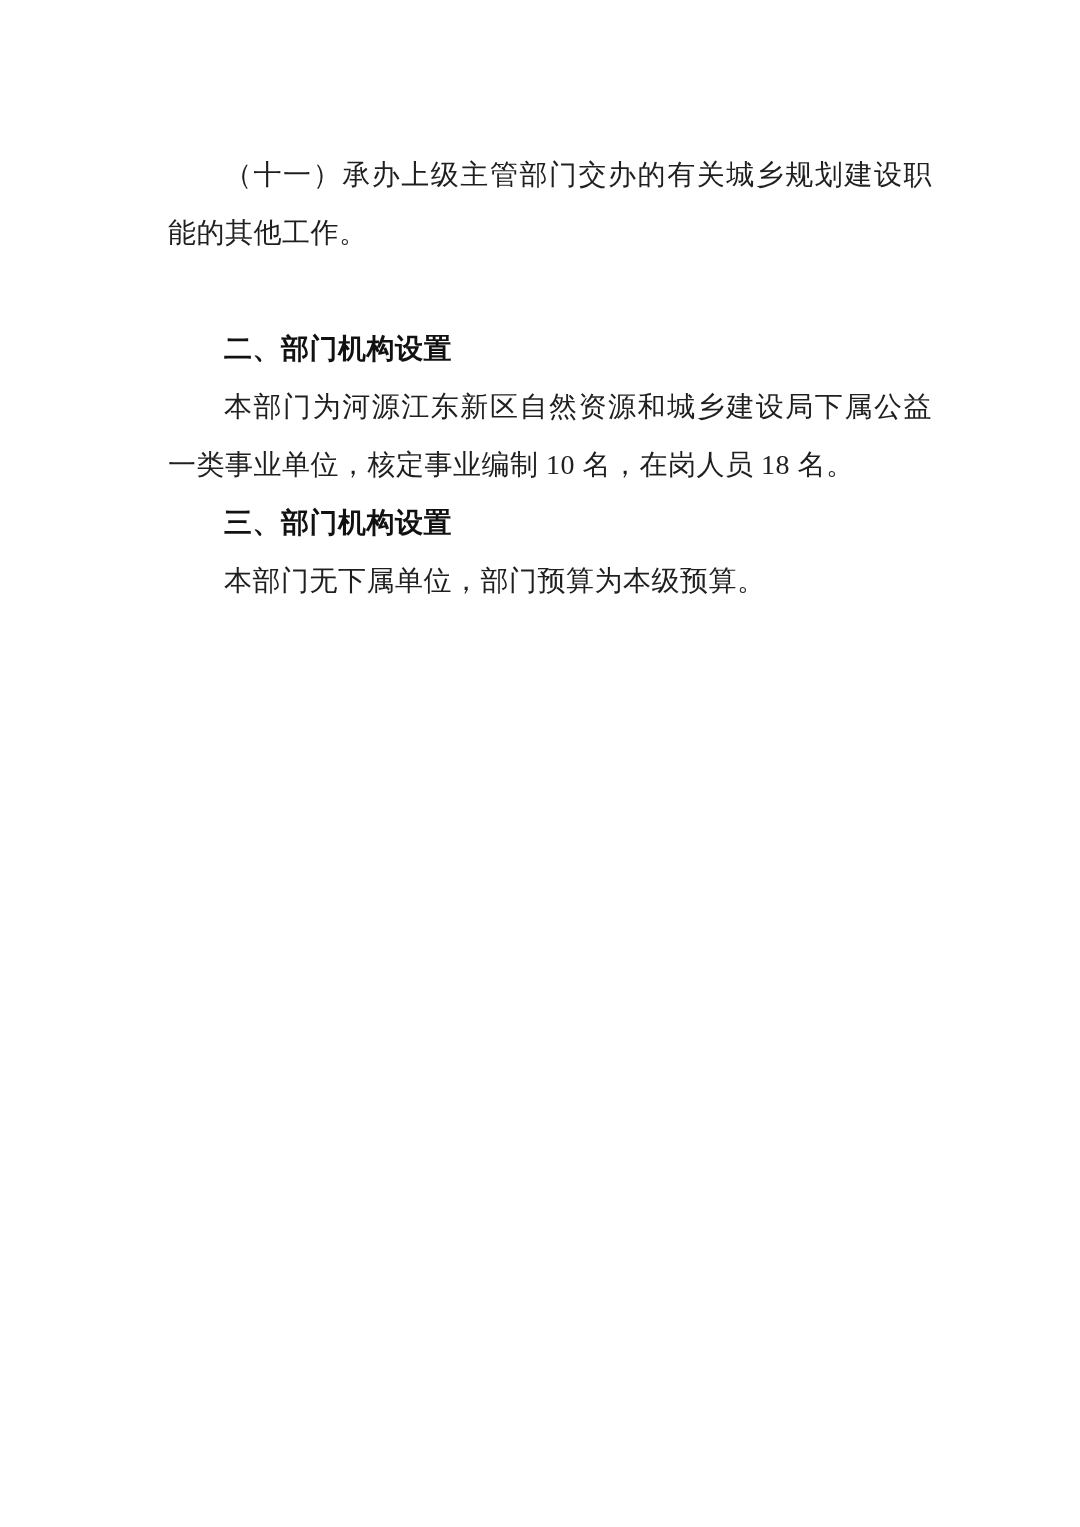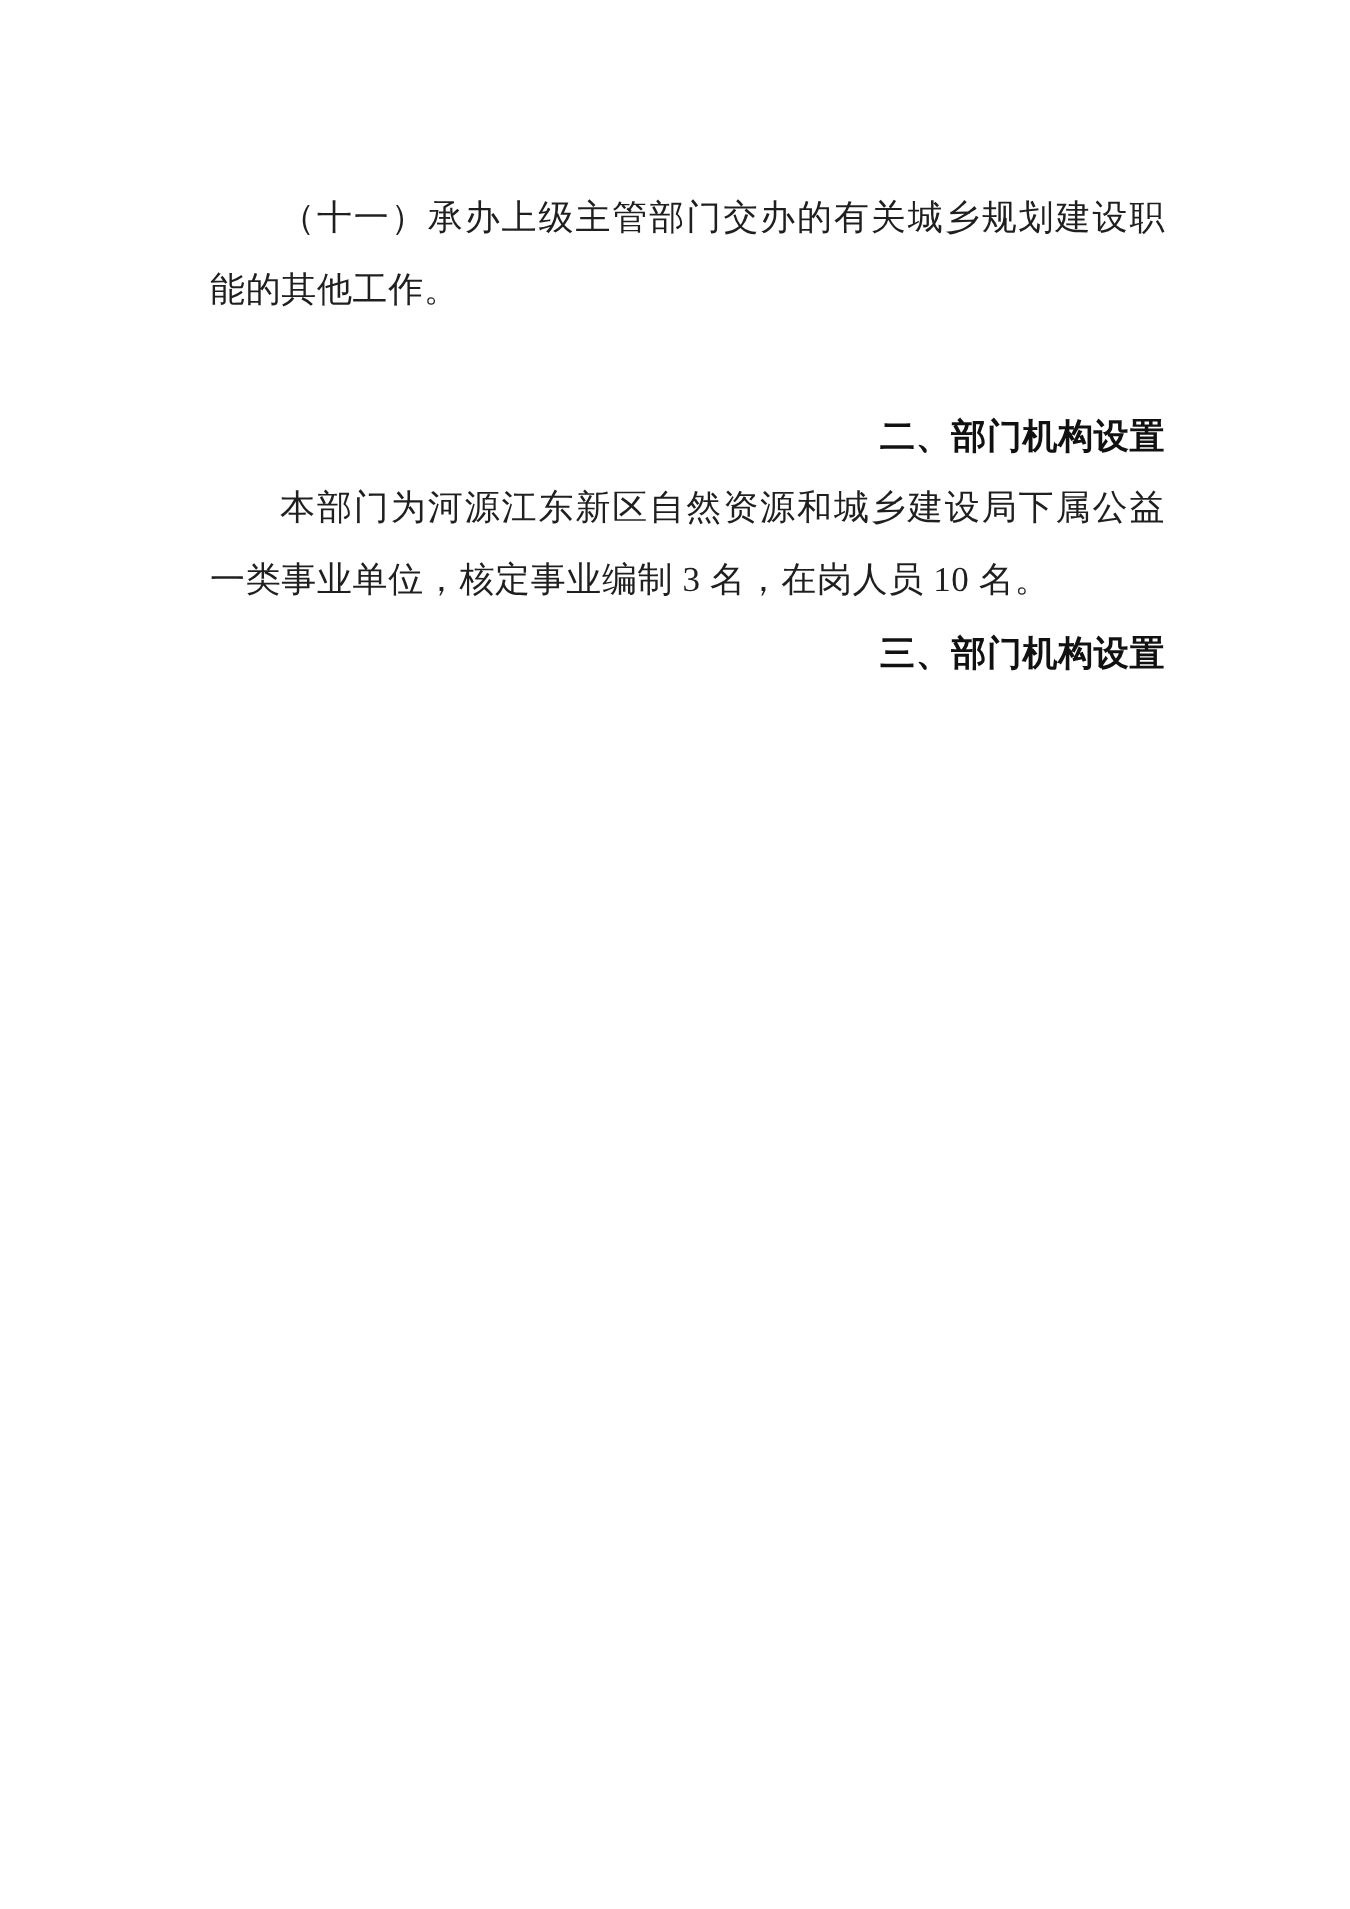--- a/index.html
+++ b/index.html
@@ -31,38 +31,39 @@
     font-weight: 400;
     letter-spacing: 0.5px;
   }
   .heading {
     font-family: "Liberation Sans", "DejaVu Sans", sans-serif;
     font-size: 28px;
     line-height: 58px;
     color: #111111;
     font-weight: 700;
     text-indent: 56px; 
-    text-align: right;
+    text-align: left;
     letter-spacing: 0.5px;
   }
   .blank-line {
     height: 58px; 
   }
 </style>
 </head>
 <body>
 
 <div class="page">
   <div class="content">
 
     <p class="body-para">（十一）承办上级主管部门交办的有关城乡规划建设职能的其他工作。</p>
 
     <div class="blank-line"></div>
 
     <h2 class="heading">二、部门机构设置</h2>
 
-    <p class="body-para">本部门为河源江东新区自然资源和城乡建设局下属公益一类事业单位，核定事业编制 3 名，在岗人员 10 名。</p>
+    <p class="body-para">本部门为河源江东新区自然资源和城乡建设局下属公益一类事业单位，核定事业编制 10 名，在岗人员 18 名。</p>
 
     <h2 class="heading">三、部门机构设置</h2>
 
+    <p class="body-para">本部门无下属单位，部门预算为本级预算。</p>
 
   </div>
 </div>
 
 </body></html>

